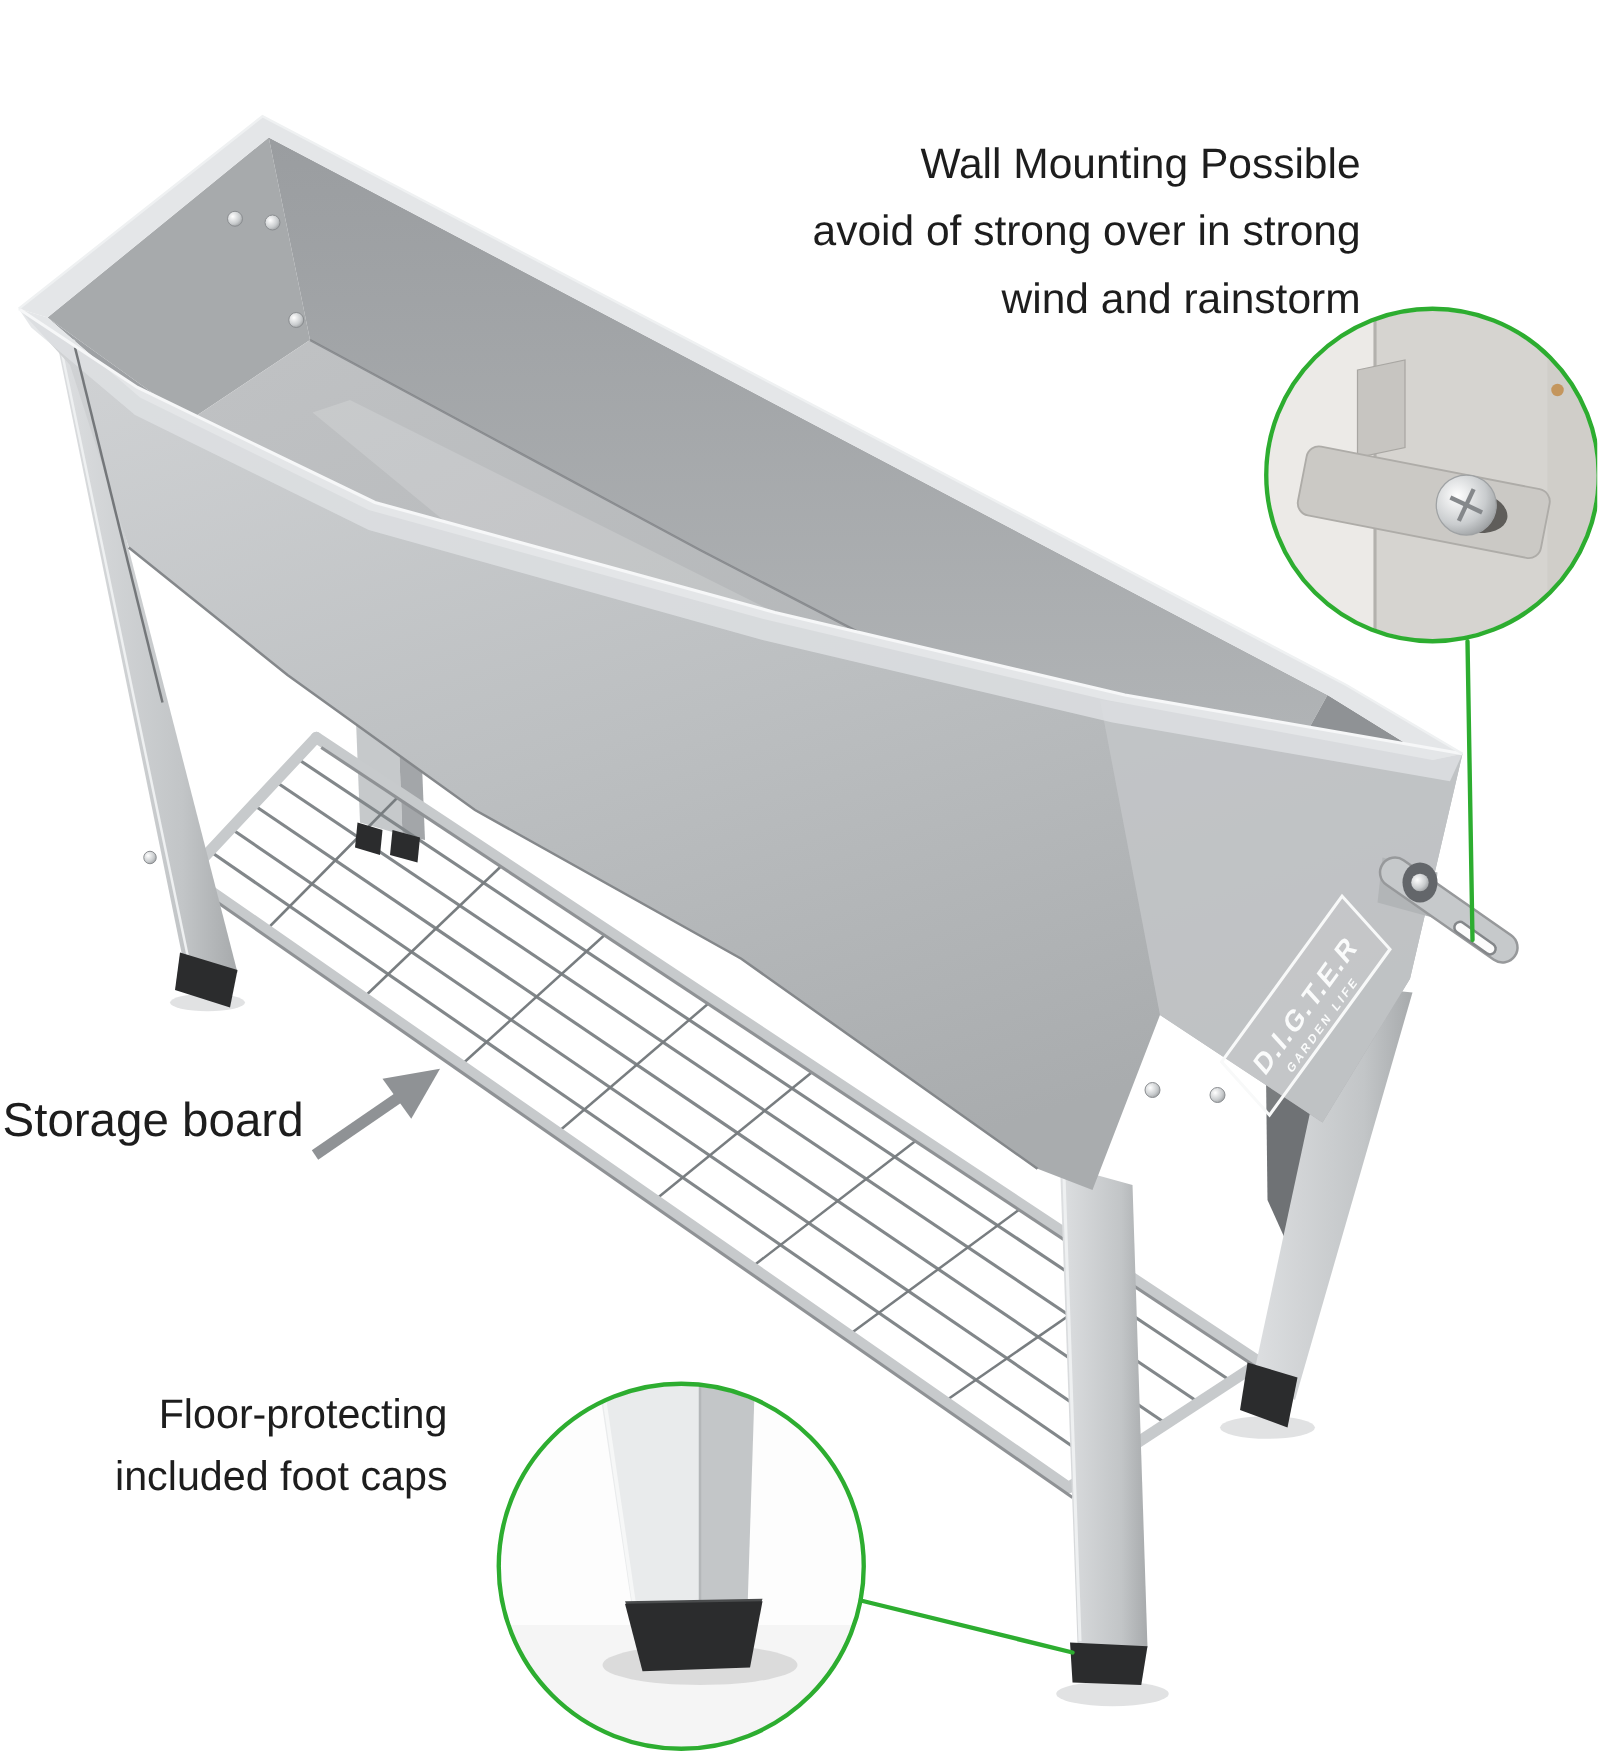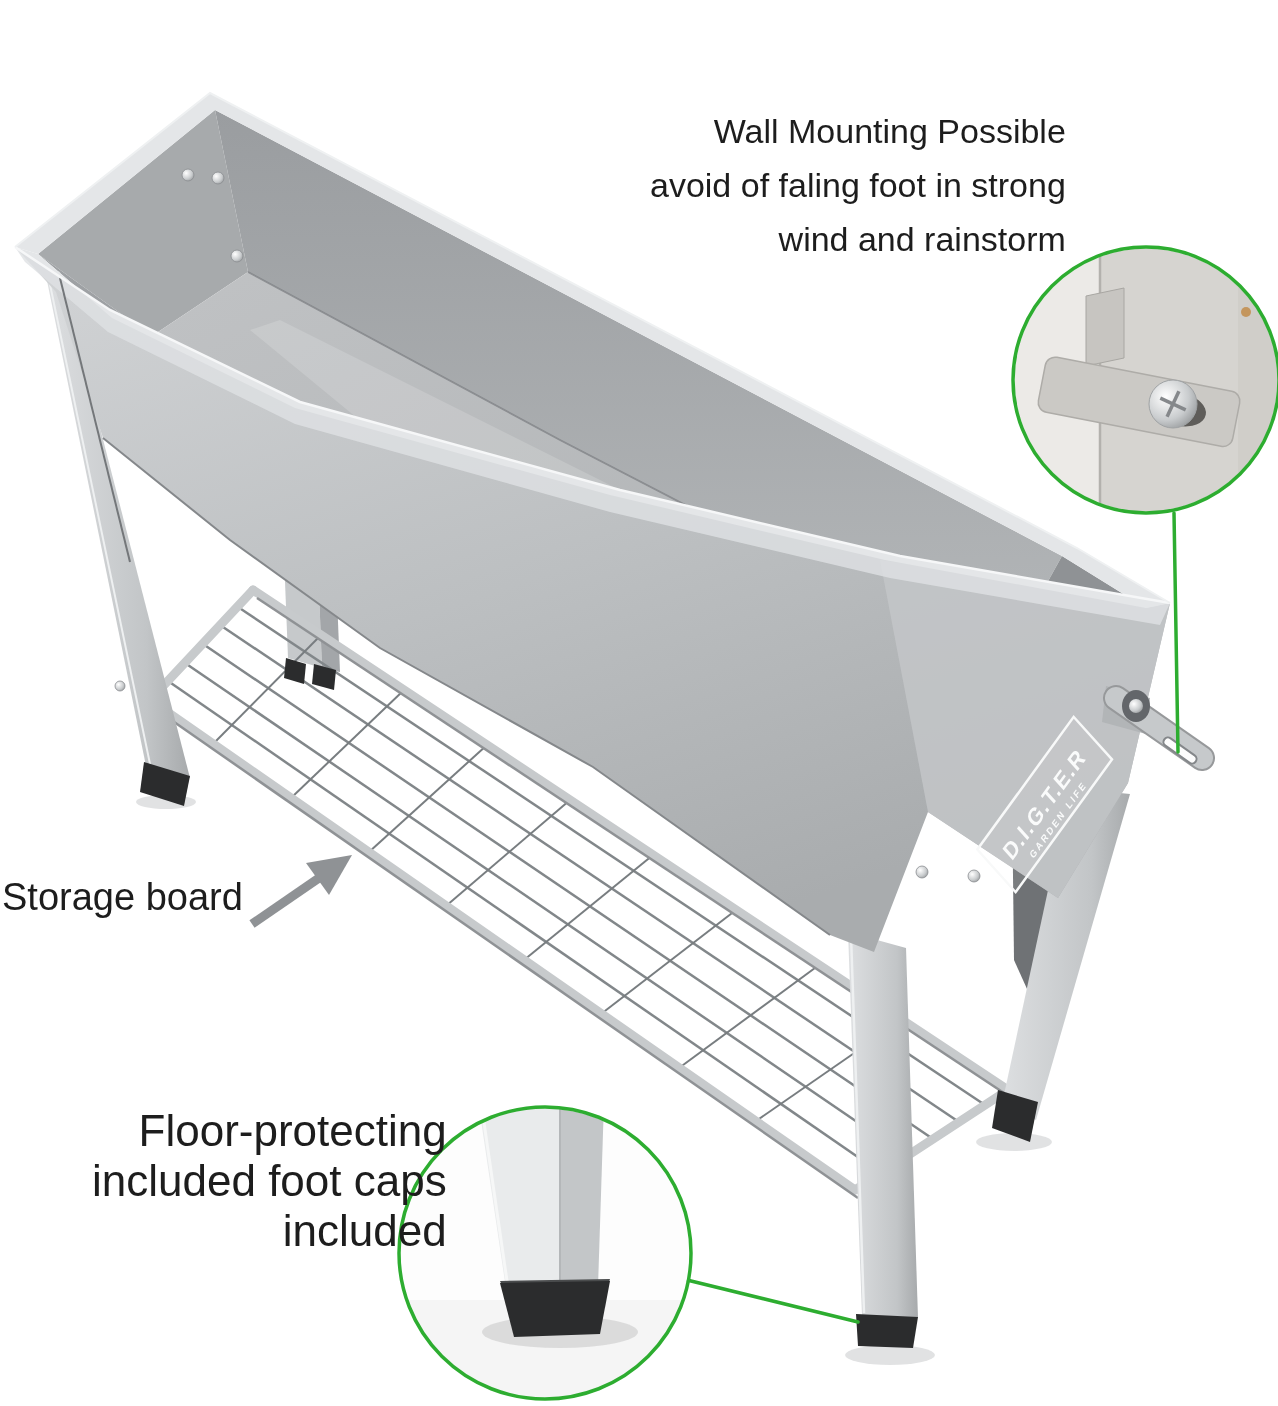--- a/index.html
+++ b/index.html
@@ -3,21 +3,21 @@
 <meta charset="utf-8">
 <style>
   html,body{margin:0;padding:0;}
   body{font-family:"Liberation Sans", sans-serif;}
   .stage{position:relative;width:1278px;height:1406px;background:var(--background,#fff);overflow:hidden;}
   .stage svg{position:absolute;left:0;top:0;}
   .caption{position:absolute;color:var(--text,#1d1d1d);text-align:right;}
   .caption div{white-space:nowrap;}
   .cap-wall{left:650px;top:104px;font-size:34px;line-height:54px;}
   .cap-storage{left:2px;top:874px;font-size:38px;line-height:46px;}
-  .cap-foot{left:92px;top:1106px;font-size:44px;line-height:50px;}
+  .cap-foot{left:92px;top:1106px;font-size:33px;line-height:50px;}
 
   
   .green-stroke{stroke:var(--callout-green,#2dad30);stroke-width:3.5;fill:none;stroke-linecap:round;}
   .inset-ring-top{stroke:var(--callout-green,#2dad30);stroke-width:3.5;fill:none;}
   .foot-cap{fill:var(--foot-cap-black,#2b2c2d);}
   .arrow-head{fill:var(--arrow-gray,#8f9295);}
   .arrow-shaft{stroke:var(--arrow-gray,#8f9295);stroke-width:9;fill:none;}
   .rail{stroke:#c7cacc;stroke-width:9;fill:none;stroke-linecap:round;}
   .rail-dark{stroke:#8f9295;stroke-width:2.5;fill:none;}
   .wire{stroke:#787d80;stroke-width:2;fill:none;}
@@ -215,27 +215,26 @@
   </g>
 
   <g>
     <line class="arrow-shaft" x1="252" y1="924" x2="319" y2="878"></line>
     <polygon class="arrow-head" points="352,855 329,895 306,863"></polygon>
   </g>
 </svg>
 
 <div class="caption cap-wall">
   <div>Wall Mounting Possible</div>
-  <div>avoid of faling foot in strong</div>
+  <div>avoid of strong over in strong</div>
   <div>wind and rainstorm</div>
 </div>
 
 <div class="caption cap-storage">
   <div>Storage board</div>
 </div>
 
 <div class="caption cap-foot">
   <div>Floor-protecting</div>
   <div>included foot caps</div>
-  <div>included</div>
 </div>
 
 </div>
 
 </body></html>

